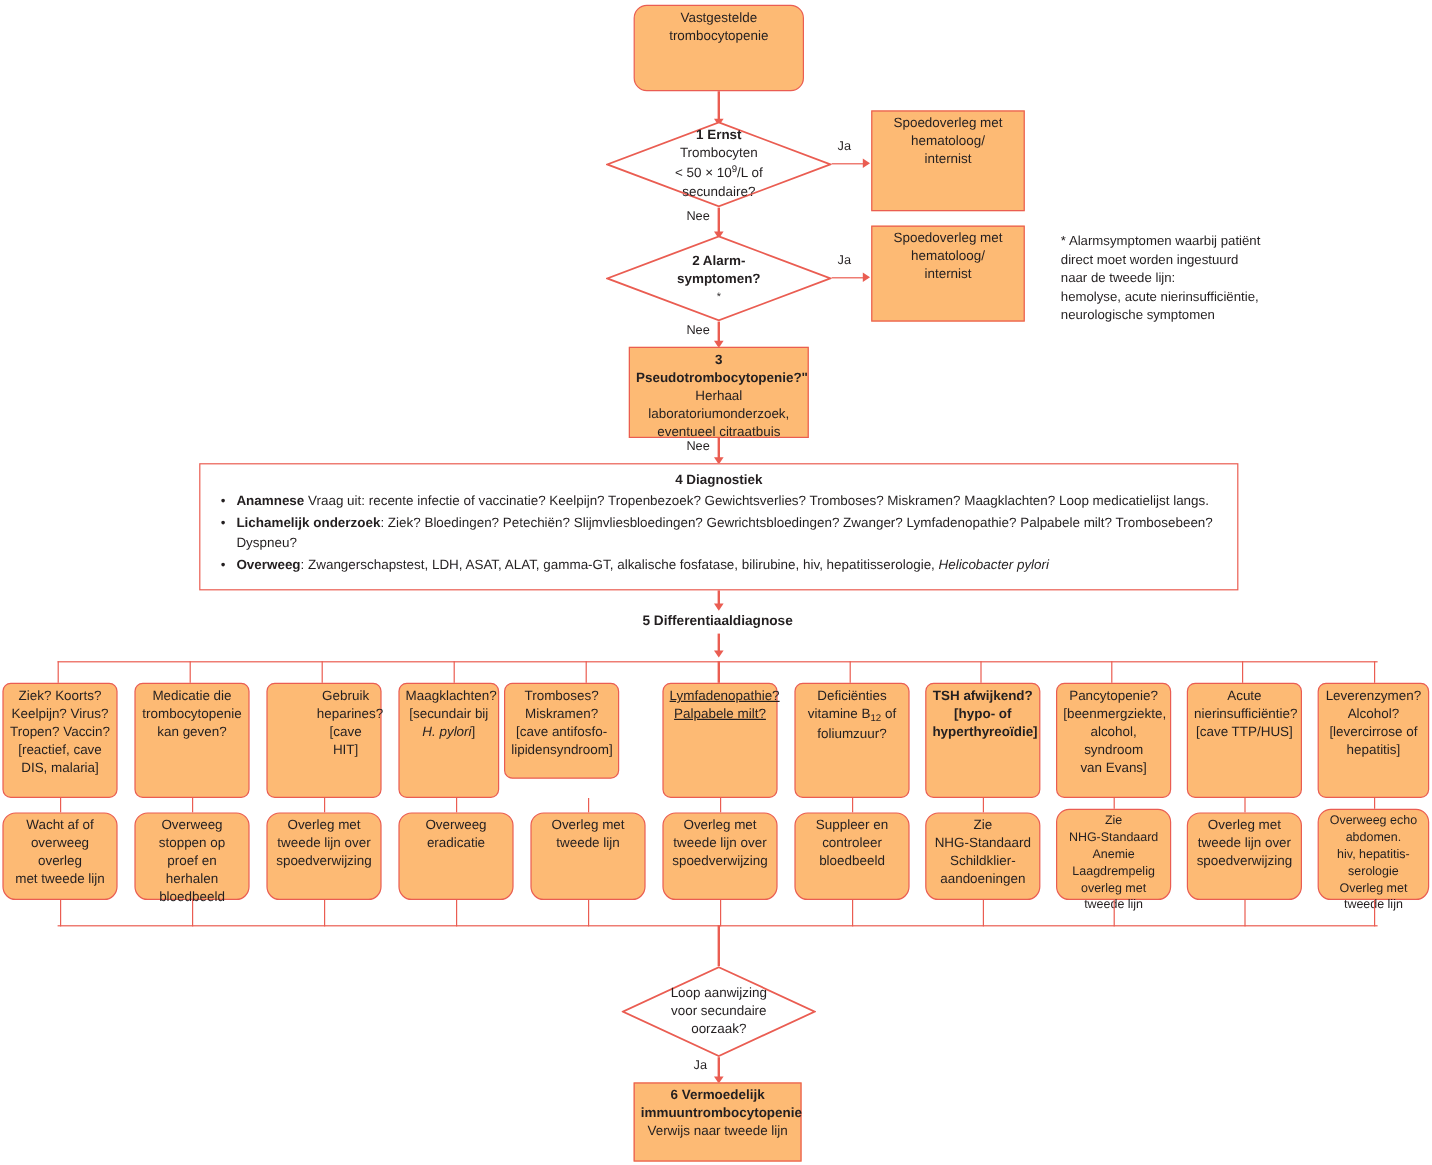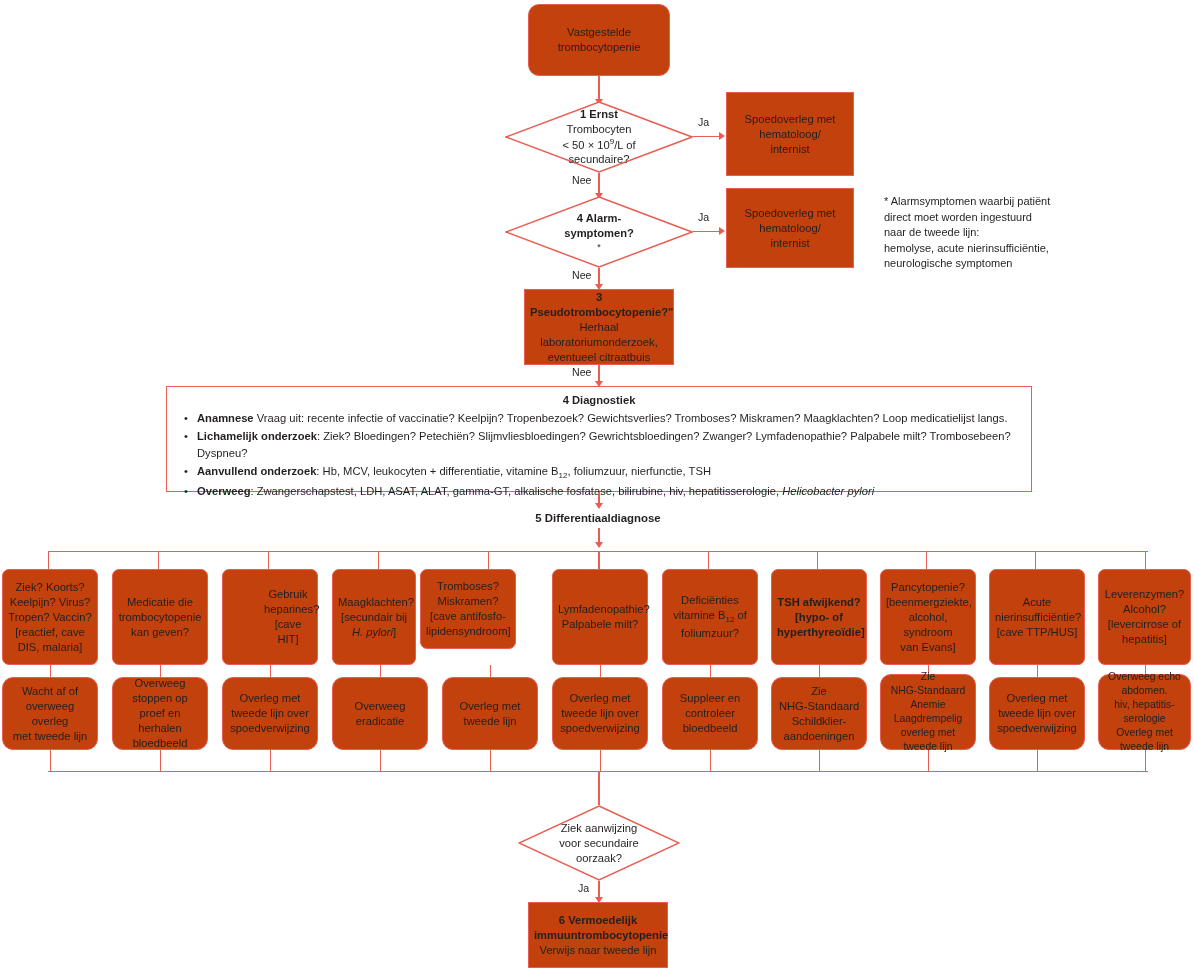--- a/index.html
+++ b/index.html
@@ -13,23 +13,23 @@
     color: #231f20;
     position: relative;
     overflow: hidden;
   }
   #stage { position: absolute; left:0; top:0; width:1193px; height:971px; }
 
   
   .node {
     position: absolute;
     border: 1.3px solid #ea5d52;
-    background: #c2410c;
+    background: #fdba74;
     display: flex;
-    align-items: center;
+    align-items: flex-start;
     justify-content: center;
     text-align: center;
     line-height: 1.34;
     font-size: 11.2px;
     color: #231f20;
     padding: 3px 5px;
   }
   .node.rounded { border-radius: 11px; }
   .node.soft    { border-radius: 7px; }
   .node .inner { width: 100%; }
@@ -165,21 +165,21 @@
 
   <div class="ln v" style="left:598.4px; top:173px; height:22px;"></div>
   <div class="arrow down" style="left:594.5px; top:193px;"></div>
   <div class="edgelabel" style="left:572px; top:174px;">Nee</div>
 
   <div class="diamond" style="left:505px; top:196px; width:188px; height:72px;">
     <svg class="shape" viewBox="0 0 188 72" preserveAspectRatio="none">
       <polygon points="94,1 187,36 94,71 1,36" fill="#ffffff" stroke="#ea5d52" stroke-width="1.5"></polygon>
     </svg>
     <div class="dlabel">
-      <div class="b">4 Alarm-</div>
+      <div class="b">2 Alarm-</div>
       <div class="b">symptomen?</div>
       <div style="font-size:9px;">*</div>
     </div>
   </div>
 
   <div class="ln h" style="left:693px; top:231px; width:30px;"></div>
   <div class="arrow right" style="left:719px; top:226.5px;"></div>
   <div class="edgelabel" style="left:698px; top:211px;">Ja</div>
 
   <div class="node" style="left:726px; top:188px; width:128px; height:80px;">
@@ -216,23 +216,20 @@
   <div id="diagbox" style="left:166px; top:386px; width:866px; height:106px;">
     <div class="title">4 Diagnostiek</div>
     <ul>
       <li>
         <b>Anamnese</b><span> </span><span>Vraag uit: recente infectie of vaccinatie? Keelpijn? Tropenbezoek? Gewichtsverlies? Tromboses? Miskramen? Maagklachten? Loop medicatielijst langs.</span>
       </li>
       <li>
         <b>Lichamelijk onderzoek</b><span>: </span><span>Ziek? Bloedingen? Petechiën? Slijmvliesbloedingen? Gewrichtsbloedingen? Zwanger? Lymfadenopathie? Palpabele milt? Trombosebeen? Dyspneu?</span>
       </li>
       <li>
-        <b>Aanvullend onderzoek</b><span>: </span><span>Hb, MCV, leukocyten + differentiatie, vitamine B</span><sub>12</sub><span>, foliumzuur, nierfunctie, TSH</span>
-      </li>
-      <li>
         <b>Overweeg</b><span>: </span><span>Zwangerschapstest, LDH, ASAT, ALAT, gamma-GT, alkalische fosfatase, bilirubine, hiv, hepatitisserologie, </span><i>Helicobacter pylori</i>
       </li>
     </ul>
   </div>
 
   <div class="ln v" style="left:598.4px; top:492px; height:15px;"></div>
   <div class="arrow down" style="left:594.5px; top:503px;"></div>
 
   <div id="ddlabel" style="left:498px; top:512px; width:200px;">5 Differentiaaldiagnose</div>
 
@@ -309,21 +306,21 @@
   </div>
   <div class="ln v" style="left:489.5px; top:665px; height:12px;"></div>
   <div class="node rounded" style="left:442px; top:677px; width:96px; height:73px;">
     <div class="inner" style="white-space:pre-line;">Overleg met
 tweede lijn</div>
   </div>
   <div class="ln v" style="left:489.5px; top:750px; height:22px;"></div>
 
   <div class="ln v" style="left:598.4px; top:551px; height:18px;"></div>
   <div class="node soft" style="left:552px; top:569px; width:96px; height:96px;">
-    <div class="inner" style="white-space:pre-line;">Lymfadenopathie?
+    <div class="inner" style="white-space:pre-line;text-decoration:underline;">Lymfadenopathie?
 Palpabele milt?</div>
   </div>
   <div class="ln v" style="left:599.5px; top:665px; height:12px;"></div>
   <div class="node rounded" style="left:552px; top:677px; width:96px; height:73px;">
     <div class="inner" style="white-space:pre-line;">Overleg met
 tweede lijn over
 spoedverwijzing</div>
   </div>
   <div class="ln v" style="left:599.5px; top:750px; height:22px;"></div>
 
@@ -408,21 +405,21 @@
 
   <div class="ln h" style="left:48px; top:771px; width:1100px;"></div>
 
   <div class="ln v" style="left:598.4px; top:771px; height:34px;"></div>
 
   <div class="diamond" style="left:518px; top:805px; width:162px; height:76px;">
     <svg class="shape" viewBox="0 0 162 76" preserveAspectRatio="none">
       <polygon points="81,1 161,38 81,75 1,38" fill="#ffffff" stroke="#ea5d52" stroke-width="1.5"></polygon>
     </svg>
     <div class="dlabel">
-      <div>Ziek aanwijzing</div>
+      <div>Loop aanwijzing</div>
       <div>voor secundaire</div>
       <div>oorzaak?</div>
     </div>
   </div>
 
   <div class="ln v" style="left:598.4px; top:881px; height:20px;"></div>
   <div class="arrow down" style="left:594.5px; top:897px;"></div>
   <div class="edgelabel" style="left:578px; top:882px;">Ja</div>
 
   <div class="node" style="left:528px; top:902px; width:140px; height:66px;">

